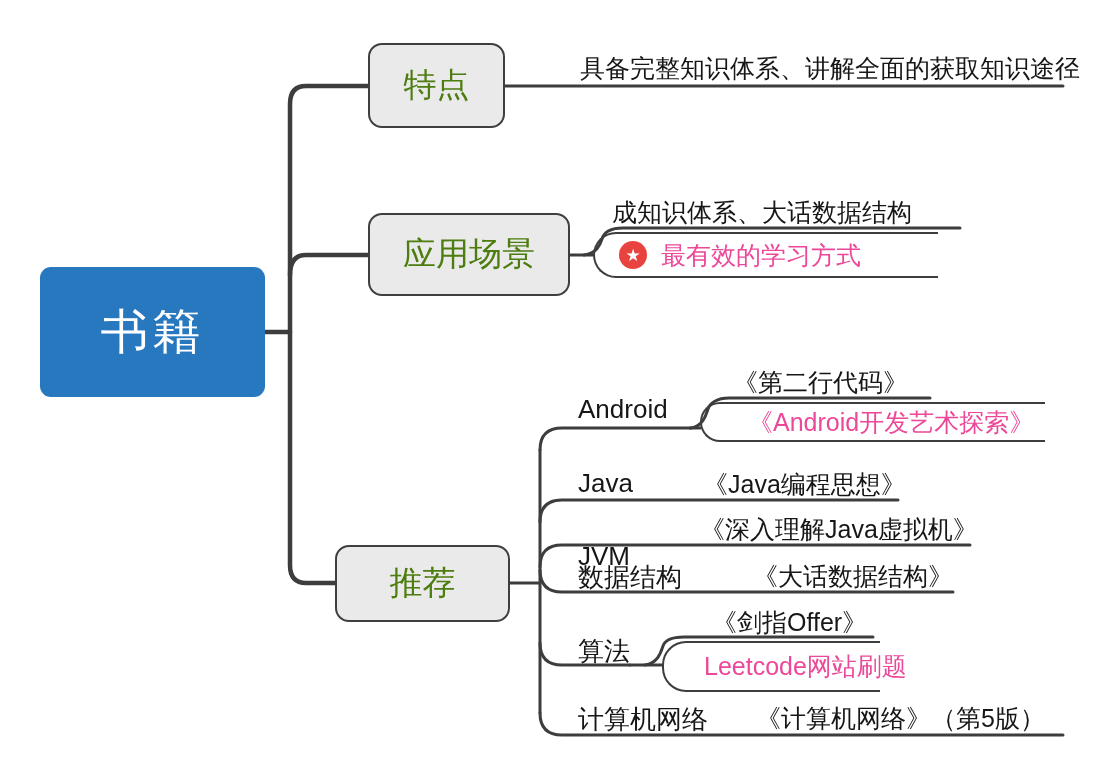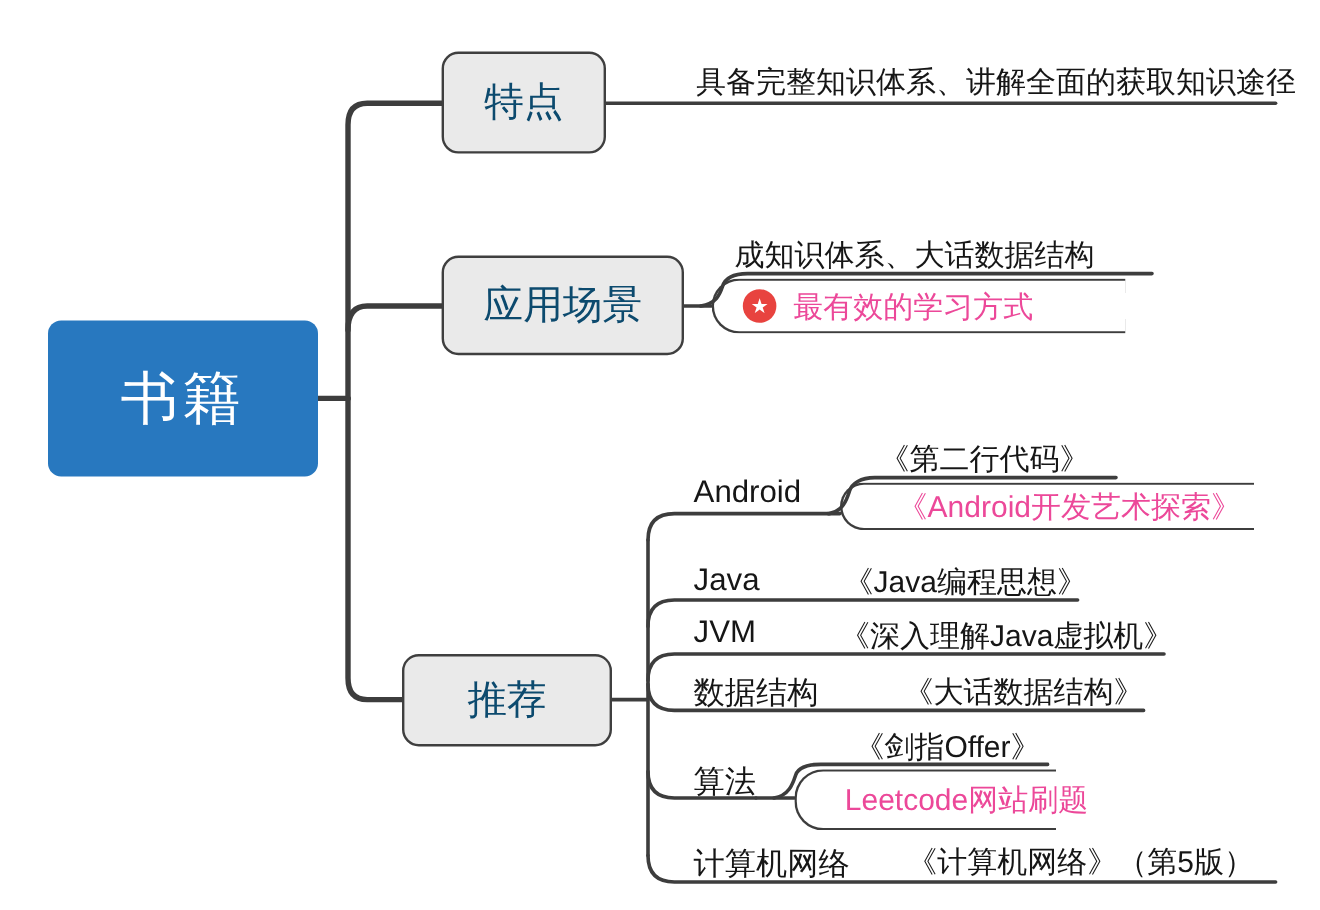--- a/index.html
+++ b/index.html
@@ -4,21 +4,21 @@
 <style>
   html,body{margin:0;padding:0;background:#ffffff;}
   #canvas{
     position:relative;width:1100px;height:758px;background:#ffffff;overflow:hidden;
     font-family:"Liberation Sans","DejaVu Sans",sans-serif;color:#1d1d1d;
   }
   #wires{position:absolute;left:0;top:0;width:1100px;height:758px;}
   .node{
     position:absolute;display:flex;align-items:center;justify-content:center;
     background:#eaeaea;border:2.5px solid #3f3f3f;border-radius:14px;
-    color:#0c4a6e;box-sizing:border-box;
+    color:#4d7c0f;box-sizing:border-box;
   }
   .node.root{
     background:#2878bf;border:none;border-radius:11px;color:#ffffff;
     font-size:48px;font-weight:500;letter-spacing:4px;
   }
   .node.lvl1{font-size:33px;}
   .label{position:absolute;white-space:nowrap;color:#161616;}
   .t25{font-size:25px;}
   .t26{font-size:26px;}
   .capsule{
@@ -85,21 +85,21 @@
 
   <div class="label t26" style="left:578px;top:394px;">Android</div>
   <div class="label t25" style="left:733px;top:366px;">《第二行代码》</div>
   <div class="capsule" style="left:700px;top:402px;width:345px;height:40px;">
     <span class="cap-text" style="margin-left:46px;">《Android开发艺术探索》</span>
   </div>
 
   <div class="label t26" style="left:578px;top:468px;">Java</div>
   <div class="label t25" style="left:703px;top:468px;">《Java编程思想》</div>
 
-  <div class="label t26" style="left:578px;top:511px;">JVM</div>
+  <div class="label t26" style="left:578px;top:541px;">JVM</div>
   <div class="label t25" style="left:700px;top:513px;">《深入理解Java虚拟机》</div>
 
   <div class="label t26" style="left:578px;top:560px;">数据结构</div>
   <div class="label t25" style="left:753px;top:560px;">《大话数据结构》</div>
 
   <div class="label t26" style="left:578px;top:634px;">算法</div>
   <div class="label t25" style="left:712px;top:606px;">《剑指Offer》</div>
   <div class="capsule" style="left:662px;top:641px;width:218px;height:51px;">
     <span class="cap-text" style="margin-left:40px;">Leetcode网站刷题</span>
   </div>

